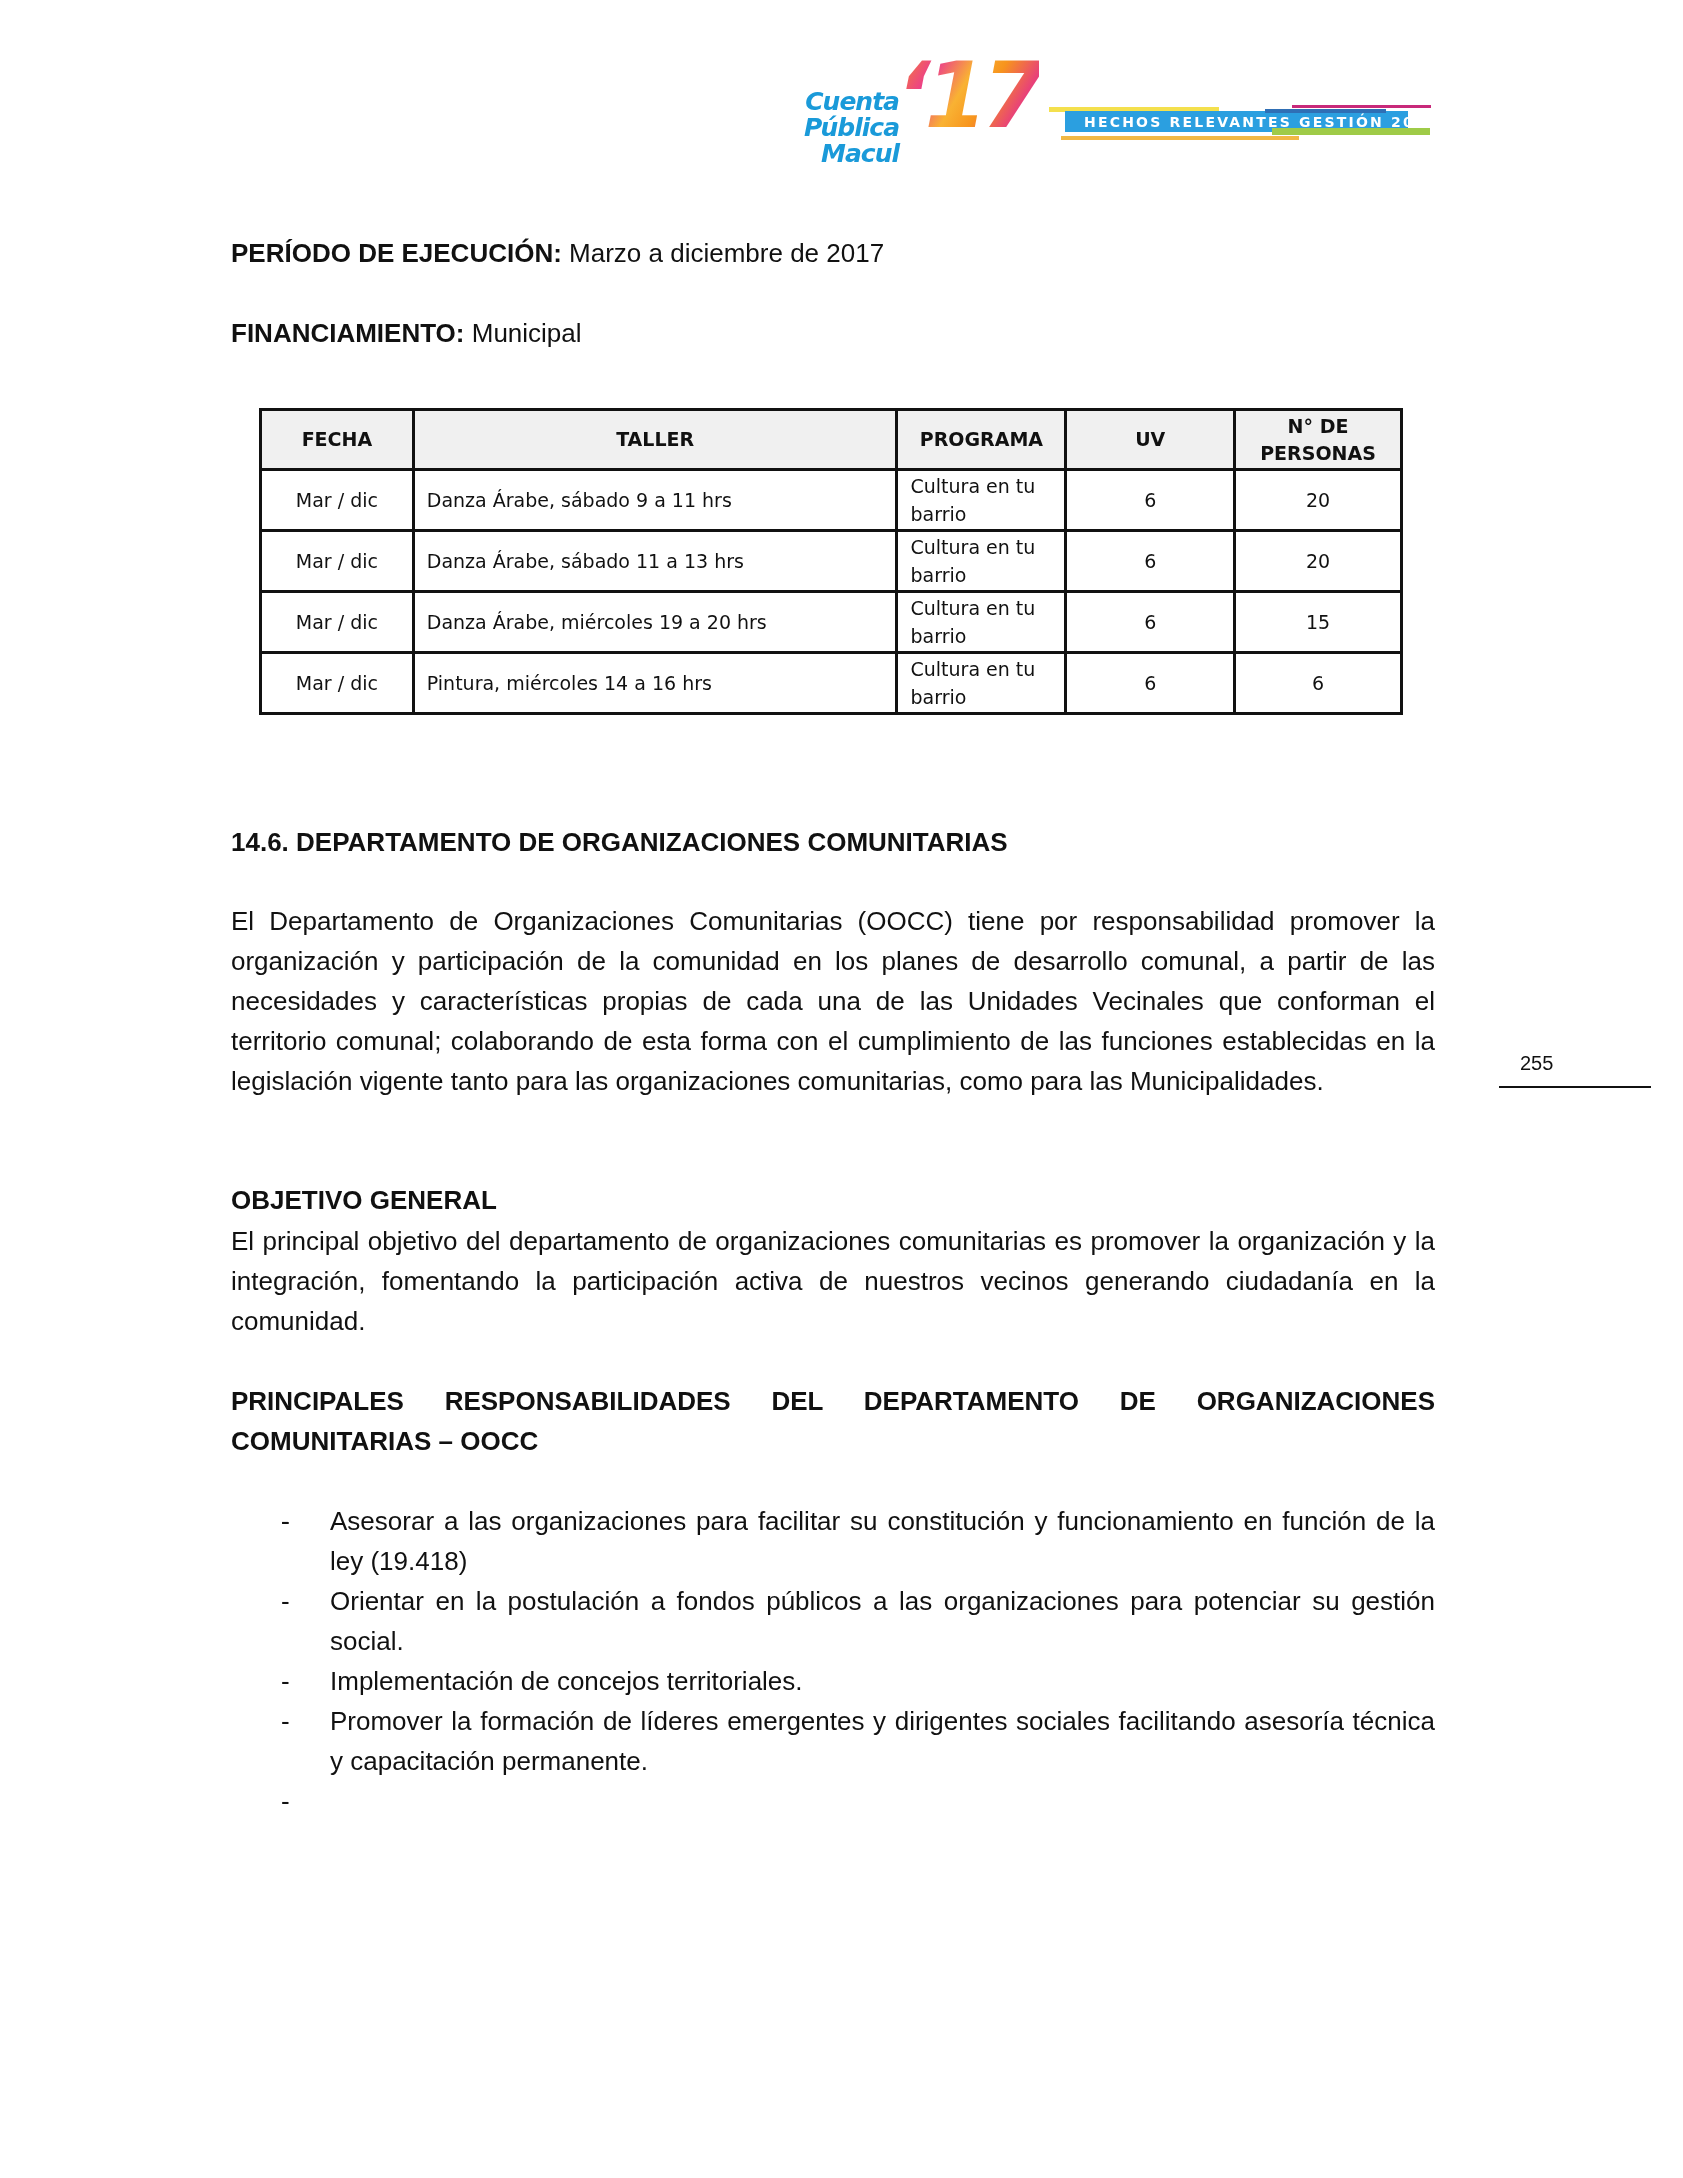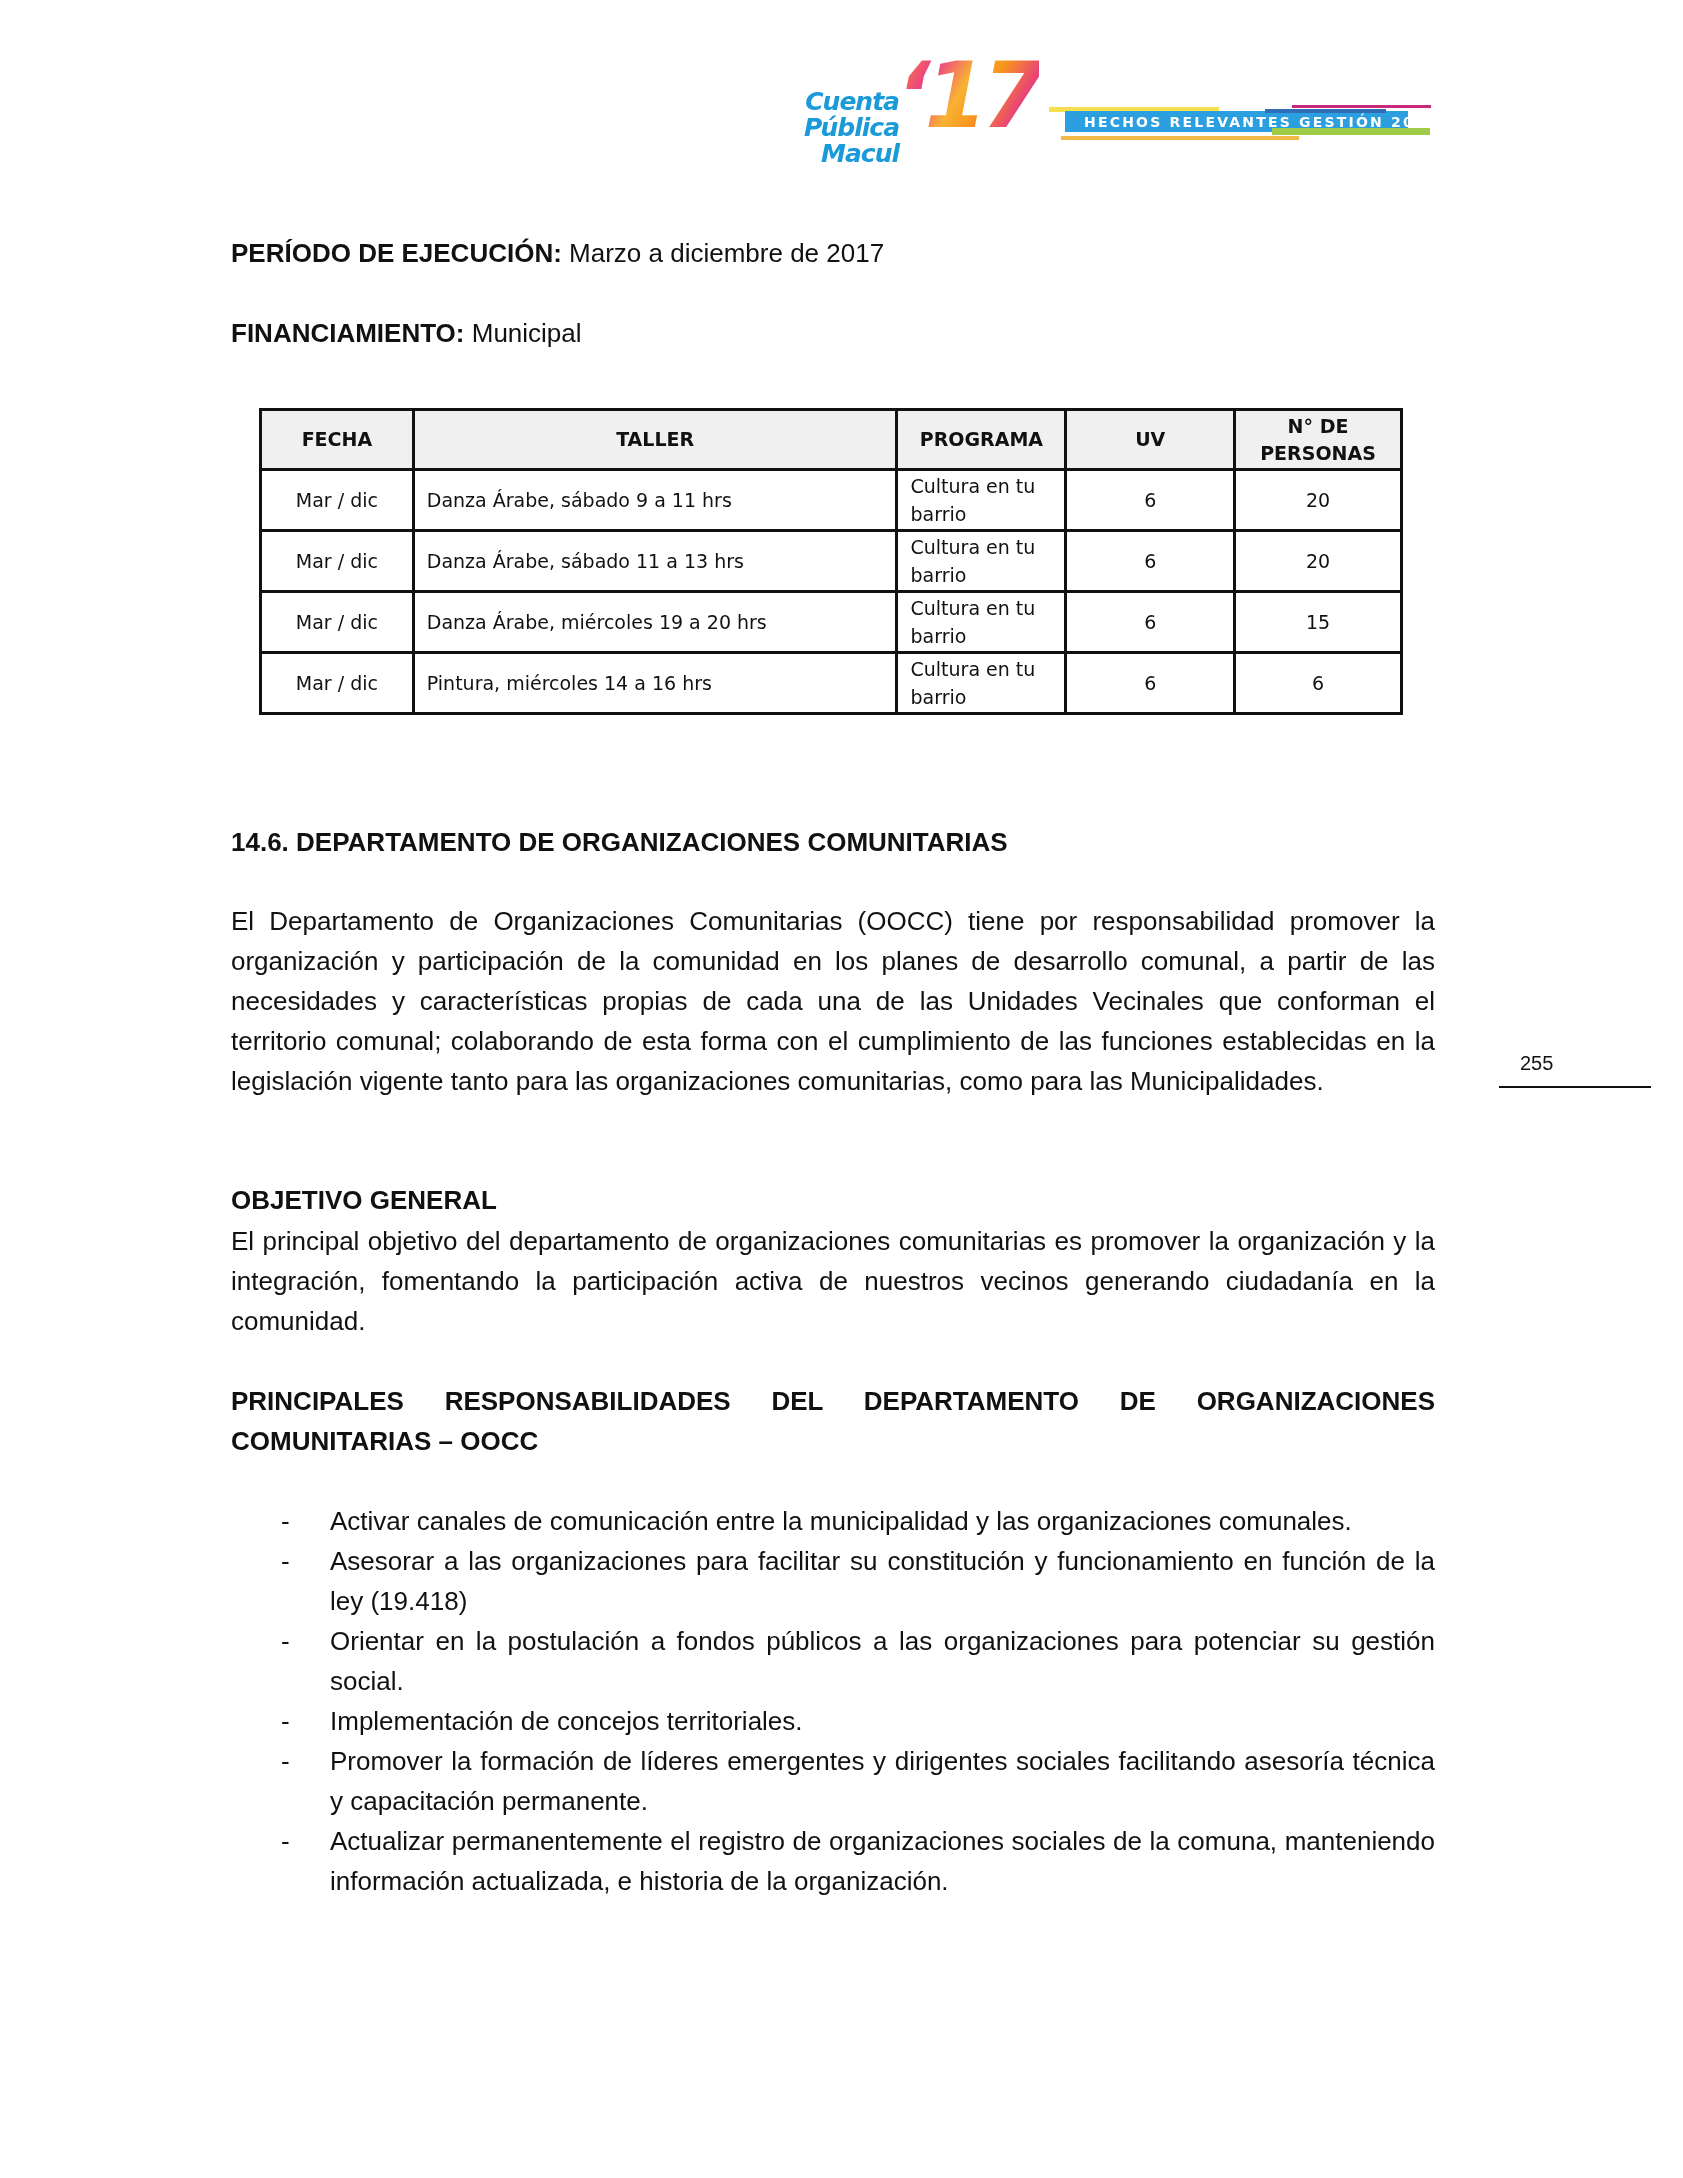--- a/index.html
+++ b/index.html
@@ -131,39 +131,37 @@
 
 <div class="abs txt b" style="top:1180px;">OBJETIVO GENERAL</div>
 <div class="abs txt justify" style="top:1221px;">El principal objetivo del departamento de organizaciones comunitarias es  promover la organización y la integración, fomentando la participación activa de nuestros vecinos generando ciudadanía en la comunidad.</div>
 
 <div class="abs txt b justify-all" style="top:1381px;">PRINCIPALES RESPONSABILIDADES DEL DEPARTAMENTO DE ORGANIZACIONES</div>
 <div class="abs txt b" style="top:1421px;">COMUNITARIAS – OOCC</div>
 
 <div class="abs list" style="top:1501px;">
   <div class="li">
     <span class="dash">-</span>
-    <span>Activar canales de comunicación entre la municipalidad y las organizaciones comunales.</span>
   </div>
   <div class="li">
     <span class="dash">-</span>
     <span>Asesorar a las organizaciones para facilitar su constitución y funcionamiento en función de la ley (19.418)</span>
   </div>
   <div class="li">
     <span class="dash">-</span>
     <span>Orientar en la postulación a fondos públicos a las organizaciones para potenciar su gestión social.</span>
   </div>
   <div class="li">
     <span class="dash">-</span>
     <span>Implementación de concejos territoriales.</span>
   </div>
   <div class="li">
     <span class="dash">-</span>
     <span>Promover la formación de líderes emergentes y dirigentes sociales facilitando asesoría técnica y capacitación permanente.</span>
   </div>
   <div class="li">
     <span class="dash">-</span>
-    <span>Actualizar permanentemente el registro de organizaciones sociales de la comuna, manteniendo información actualizada, e historia de la organización.</span>
   </div>
 </div>
 
 <div class="abs pg">255</div>
 <div class="abs pg-line"></div>
 
 
 </body></html>

